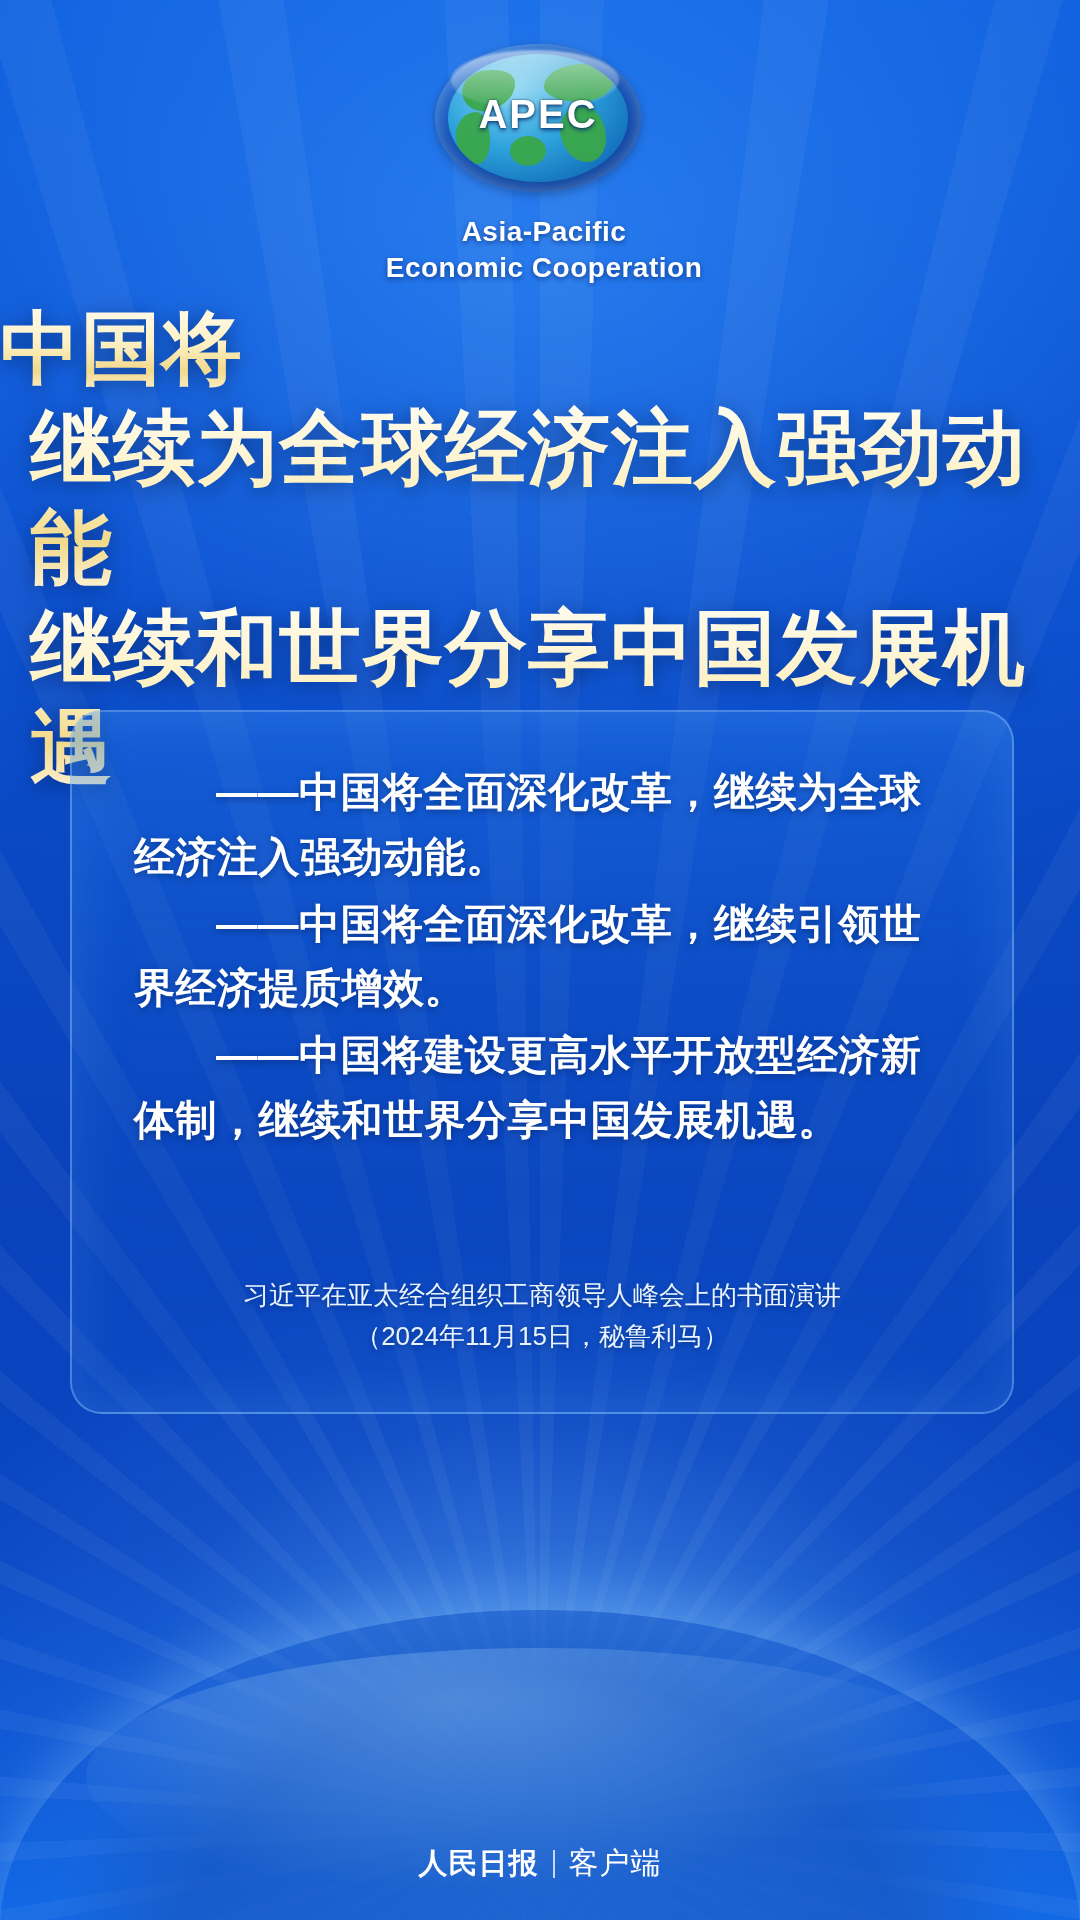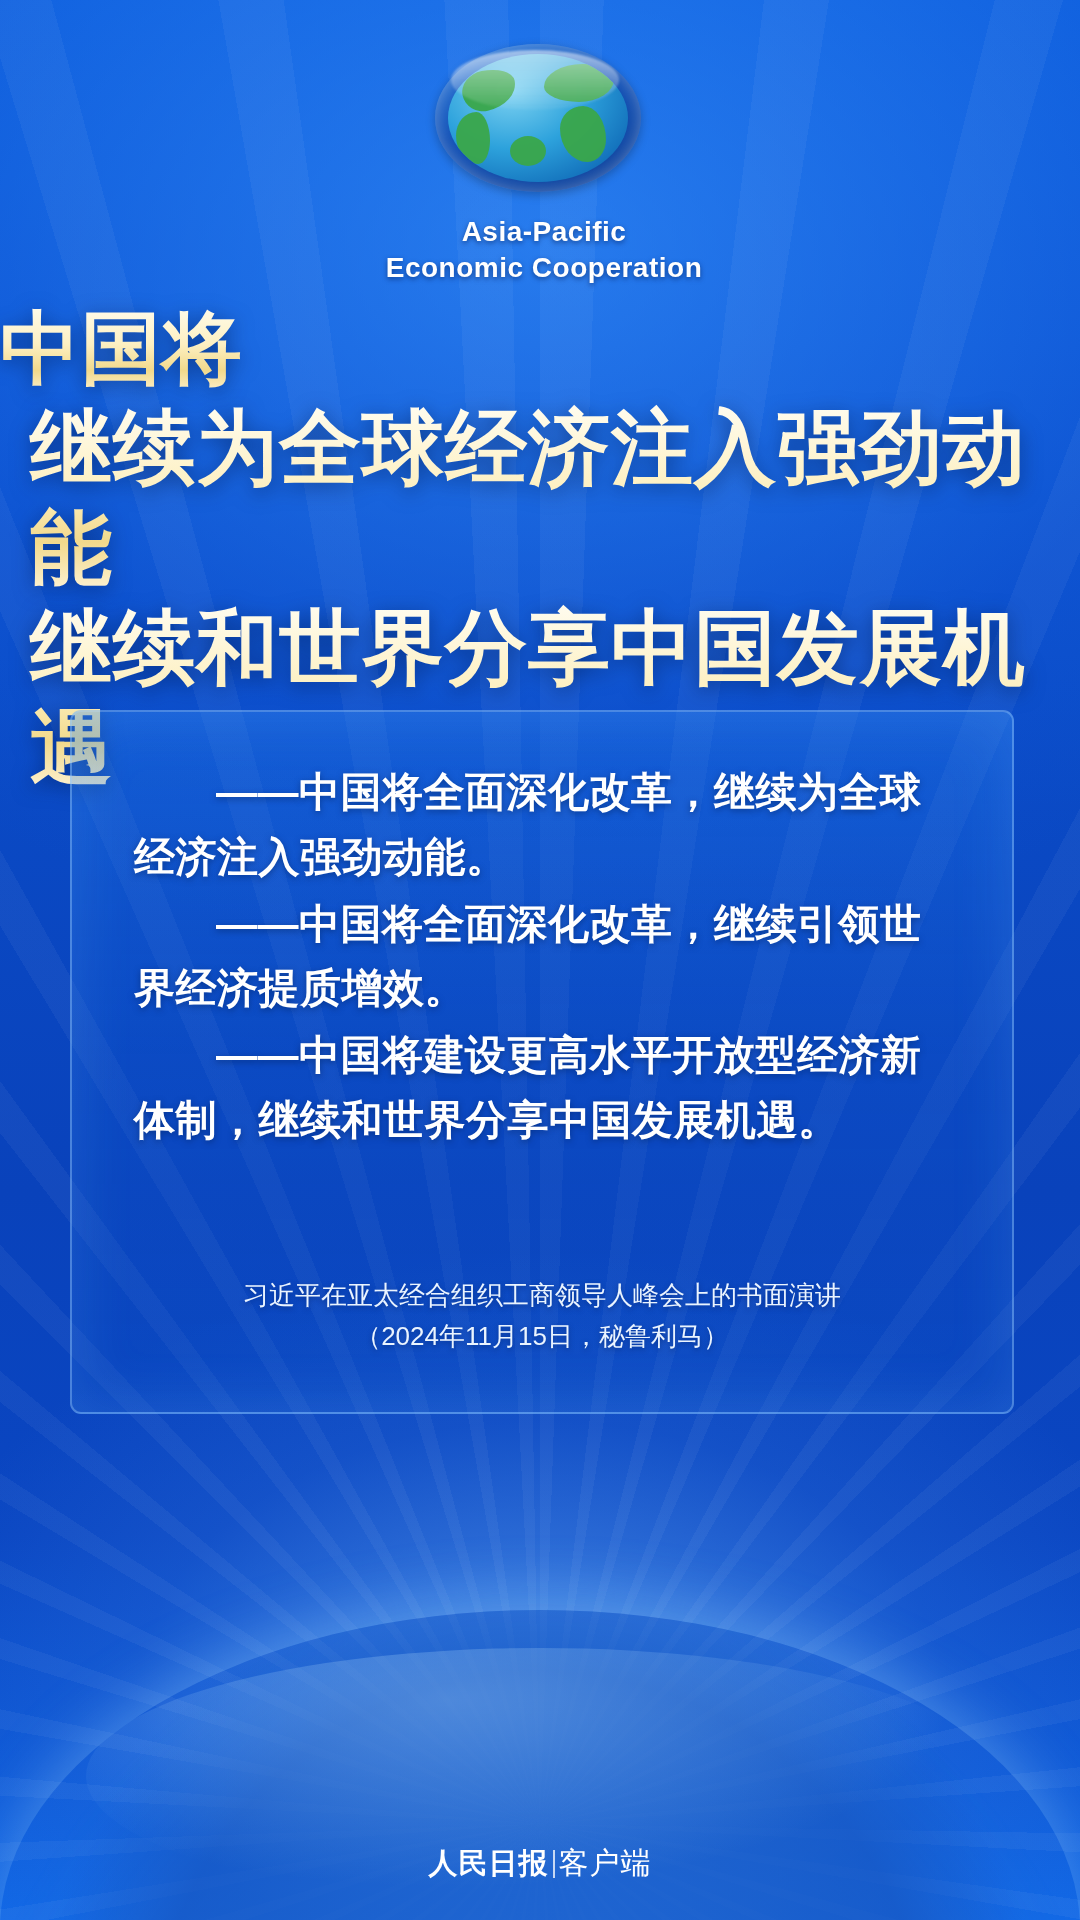--- a/index.html
+++ b/index.html
@@ -160,21 +160,21 @@
   .headline .l1 { font-size: 80px; }
   .headline .l2, .headline .l3 { font-size: 82px; padding-left: 30px; }
 
   
   .card {
     position: absolute;
     left: 70px;
     top: 710px;
     width: 940px;
     height: 700px;
-    border-radius: 11px;
+    border-radius: 32px;
     background: linear-gradient(180deg, rgba(40,130,240,0.30) 0%, rgba(20,95,215,0.22) 50%, rgba(15,85,200,0.18) 100%);
     border: 2px solid rgba(150,205,255,0.45);
     box-shadow: inset 0 0 60px rgba(120,190,255,0.18);
   }
   .card-body {
     position: absolute;
     left: 62px;
     top: 48px;
     width: 816px;
     color: #ffffff;
@@ -207,21 +207,21 @@
     left: 0;
     bottom: 36px;
     width: 100%;
     text-align: center;
     color: #ffffff;
     font-size: 30px;
     letter-spacing: 1px;
     display: flex;
     align-items: center;
     justify-content: center;
-    gap: 4px;
+    gap: 14px;
   }
   .footer .brand { font-weight: bold; font-size: 29px; }
   .footer .bar {
     display: inline-block;
     width: 2px;
     height: 28px;
     background: rgba(255,255,255,0.75);
   }
   .footer .app { font-size: 30px; }
 </style>
@@ -239,20 +239,21 @@
     <div class="apec-mark">
       <div class="apec-ring"></div>
       <div class="apec-inner">
         <span class="cont c1"></span>
         <span class="cont c2"></span>
         <span class="cont c3"></span>
         <span class="cont c4"></span>
         <span class="cont c5"></span>
       </div>
       <div class="apec-gloss"></div>
+      <div class="apec-text">APEC</div>
     </div>
     <div class="logo-sub">
       <div>Asia-Pacific</div>
       <div>Economic Cooperation</div>
     </div>
   </div>
 
   <div class="headline">
     <div class="line l1">中国将</div>
     <div class="line l2">继续为全球经济注入强劲动能</div>

